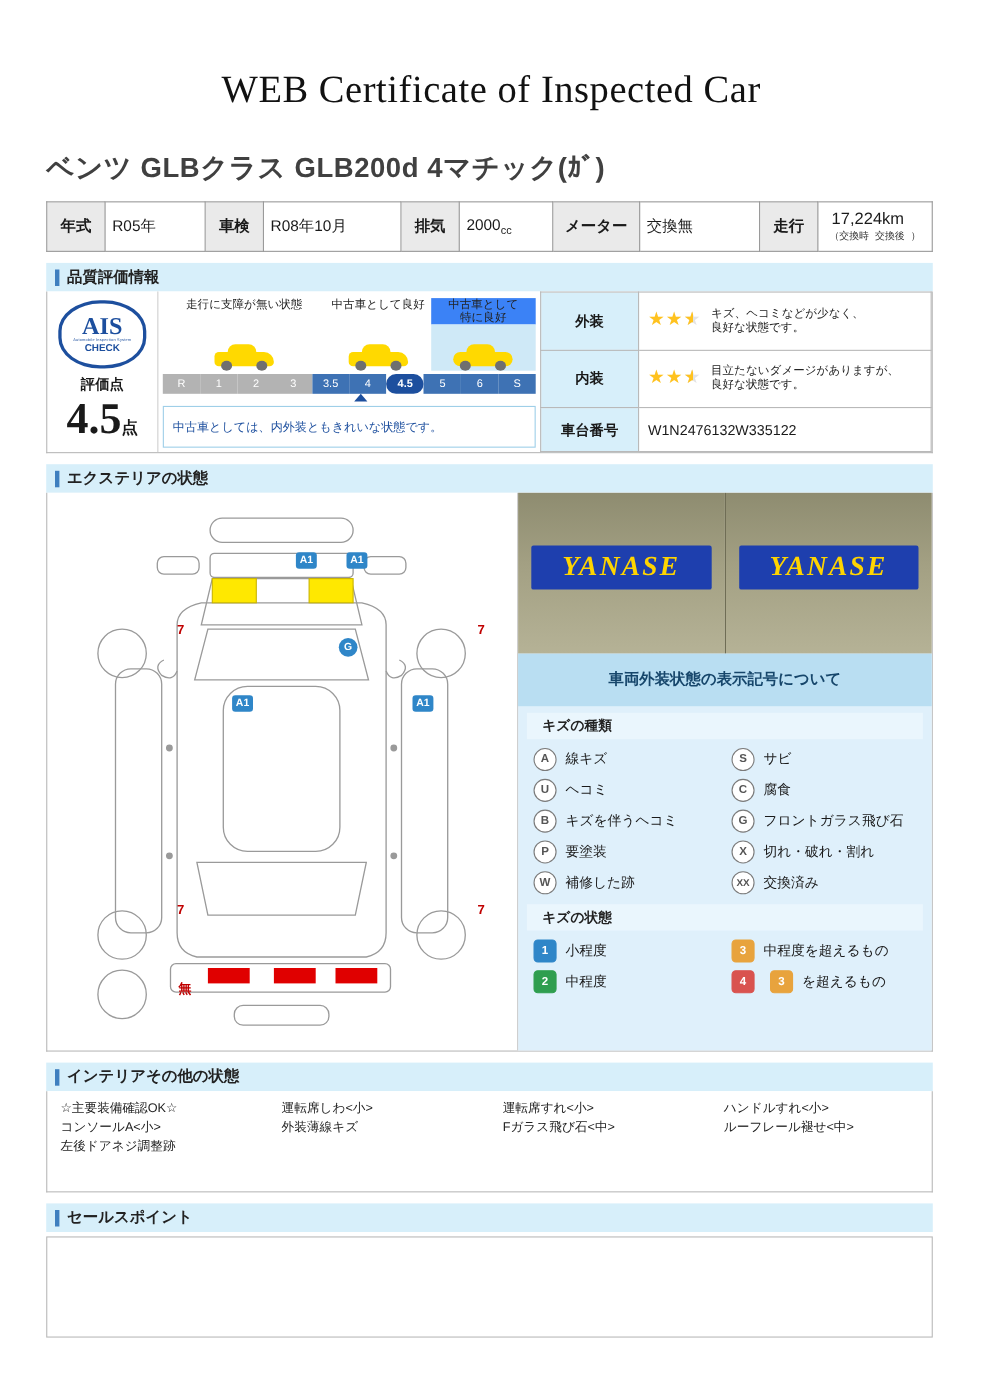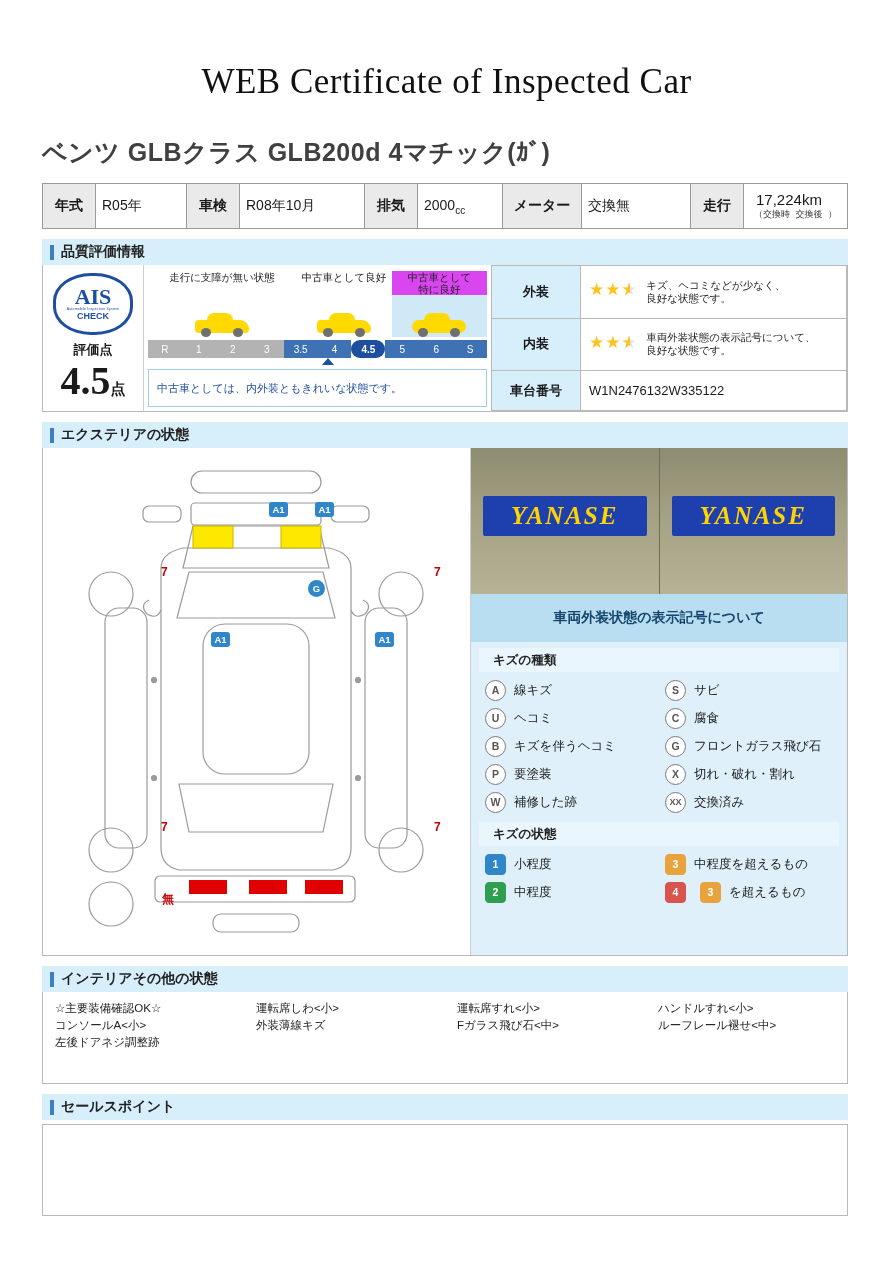--- a/index.html
+++ b/index.html
@@ -50,21 +50,21 @@
   .ais-badge .ais-sub{font-size:3.5px;color:#1d4f9e;letter-spacing:0.2px;}
   .ais-badge .chk{font-size:9px;color:#1d4f9e;font-weight:bold;}
   .q-left .hyoka{font-size:13px;font-weight:bold;margin-top:6px;}
   .q-left .score{font-family:"Liberation Serif",serif;font-size:40px;font-weight:bold;line-height:40px;margin-top:2px;}
   .q-left .score small{font-size:15px;}
 
   .q-mid{width:347px;padding:6px 4px 4px 4px;box-sizing:border-box;}
   .q-cond{display:flex;font-size:10.5px;text-align:center;color:#222;}
   .q-cond .c{flex:1;line-height:12px;}
   .q-cond .c.b1{flex:1.55;}
-  .q-cond .c.b3{background:#d946ef;}
+  .q-cond .c.b3{background:#3b82f6;}
   .cars{display:flex;height:42px;align-items:flex-end;}
   .cars .cc{flex:1;display:flex;justify-content:center;align-items:flex-end;}
   .cars .cc.b1{flex:1.55;}
   .cars .cc.b3{background:#cfe9f7;height:42px;}
   .car-ico{width:54px;height:26px;position:relative;}
   .car-ico .body{position:absolute;left:0;bottom:4px;width:54px;height:13px;background:#ffd900;border-radius:4px 9px 4px 4px;}
   .car-ico .top{position:absolute;left:12px;bottom:14px;width:26px;height:10px;background:#ffd900;border-radius:7px 7px 0 0;}
   .car-ico .w1,.car-ico .w2{position:absolute;bottom:0;width:10px;height:9px;border-radius:50%;background:#6f6f6f;}
   .car-ico .w1{left:6px;}.car-ico .w2{right:6px;}
   .car-ico.front .body{background:#ffd900;border-radius:8px;}
@@ -256,21 +256,21 @@
           </td>
         </tr>
         <tr>
           <td class="k">内装</td>
           <td>
             <span class="stars">★★<span style="position:relative;display:inline-block;">
               <span style="color:#e3e3e3;">★</span>
               <span style="position:absolute;left:0;top:0;width:50%;overflow:hidden;color:#ffc21f;">★</span>
             </span></span>
             <span class="star-txt">
-              <span>車両外装状態の表示記号について、</span><br>
+              <span>目立たないダメージがありますが、</span><br>
               <span>良好な状態です。</span>
             </span>
           </td>
         </tr>
         <tr>
           <td class="k">車台番号</td>
           <td>W1N2476132W335122</td>
         </tr>
       </tbody>
         </table>

